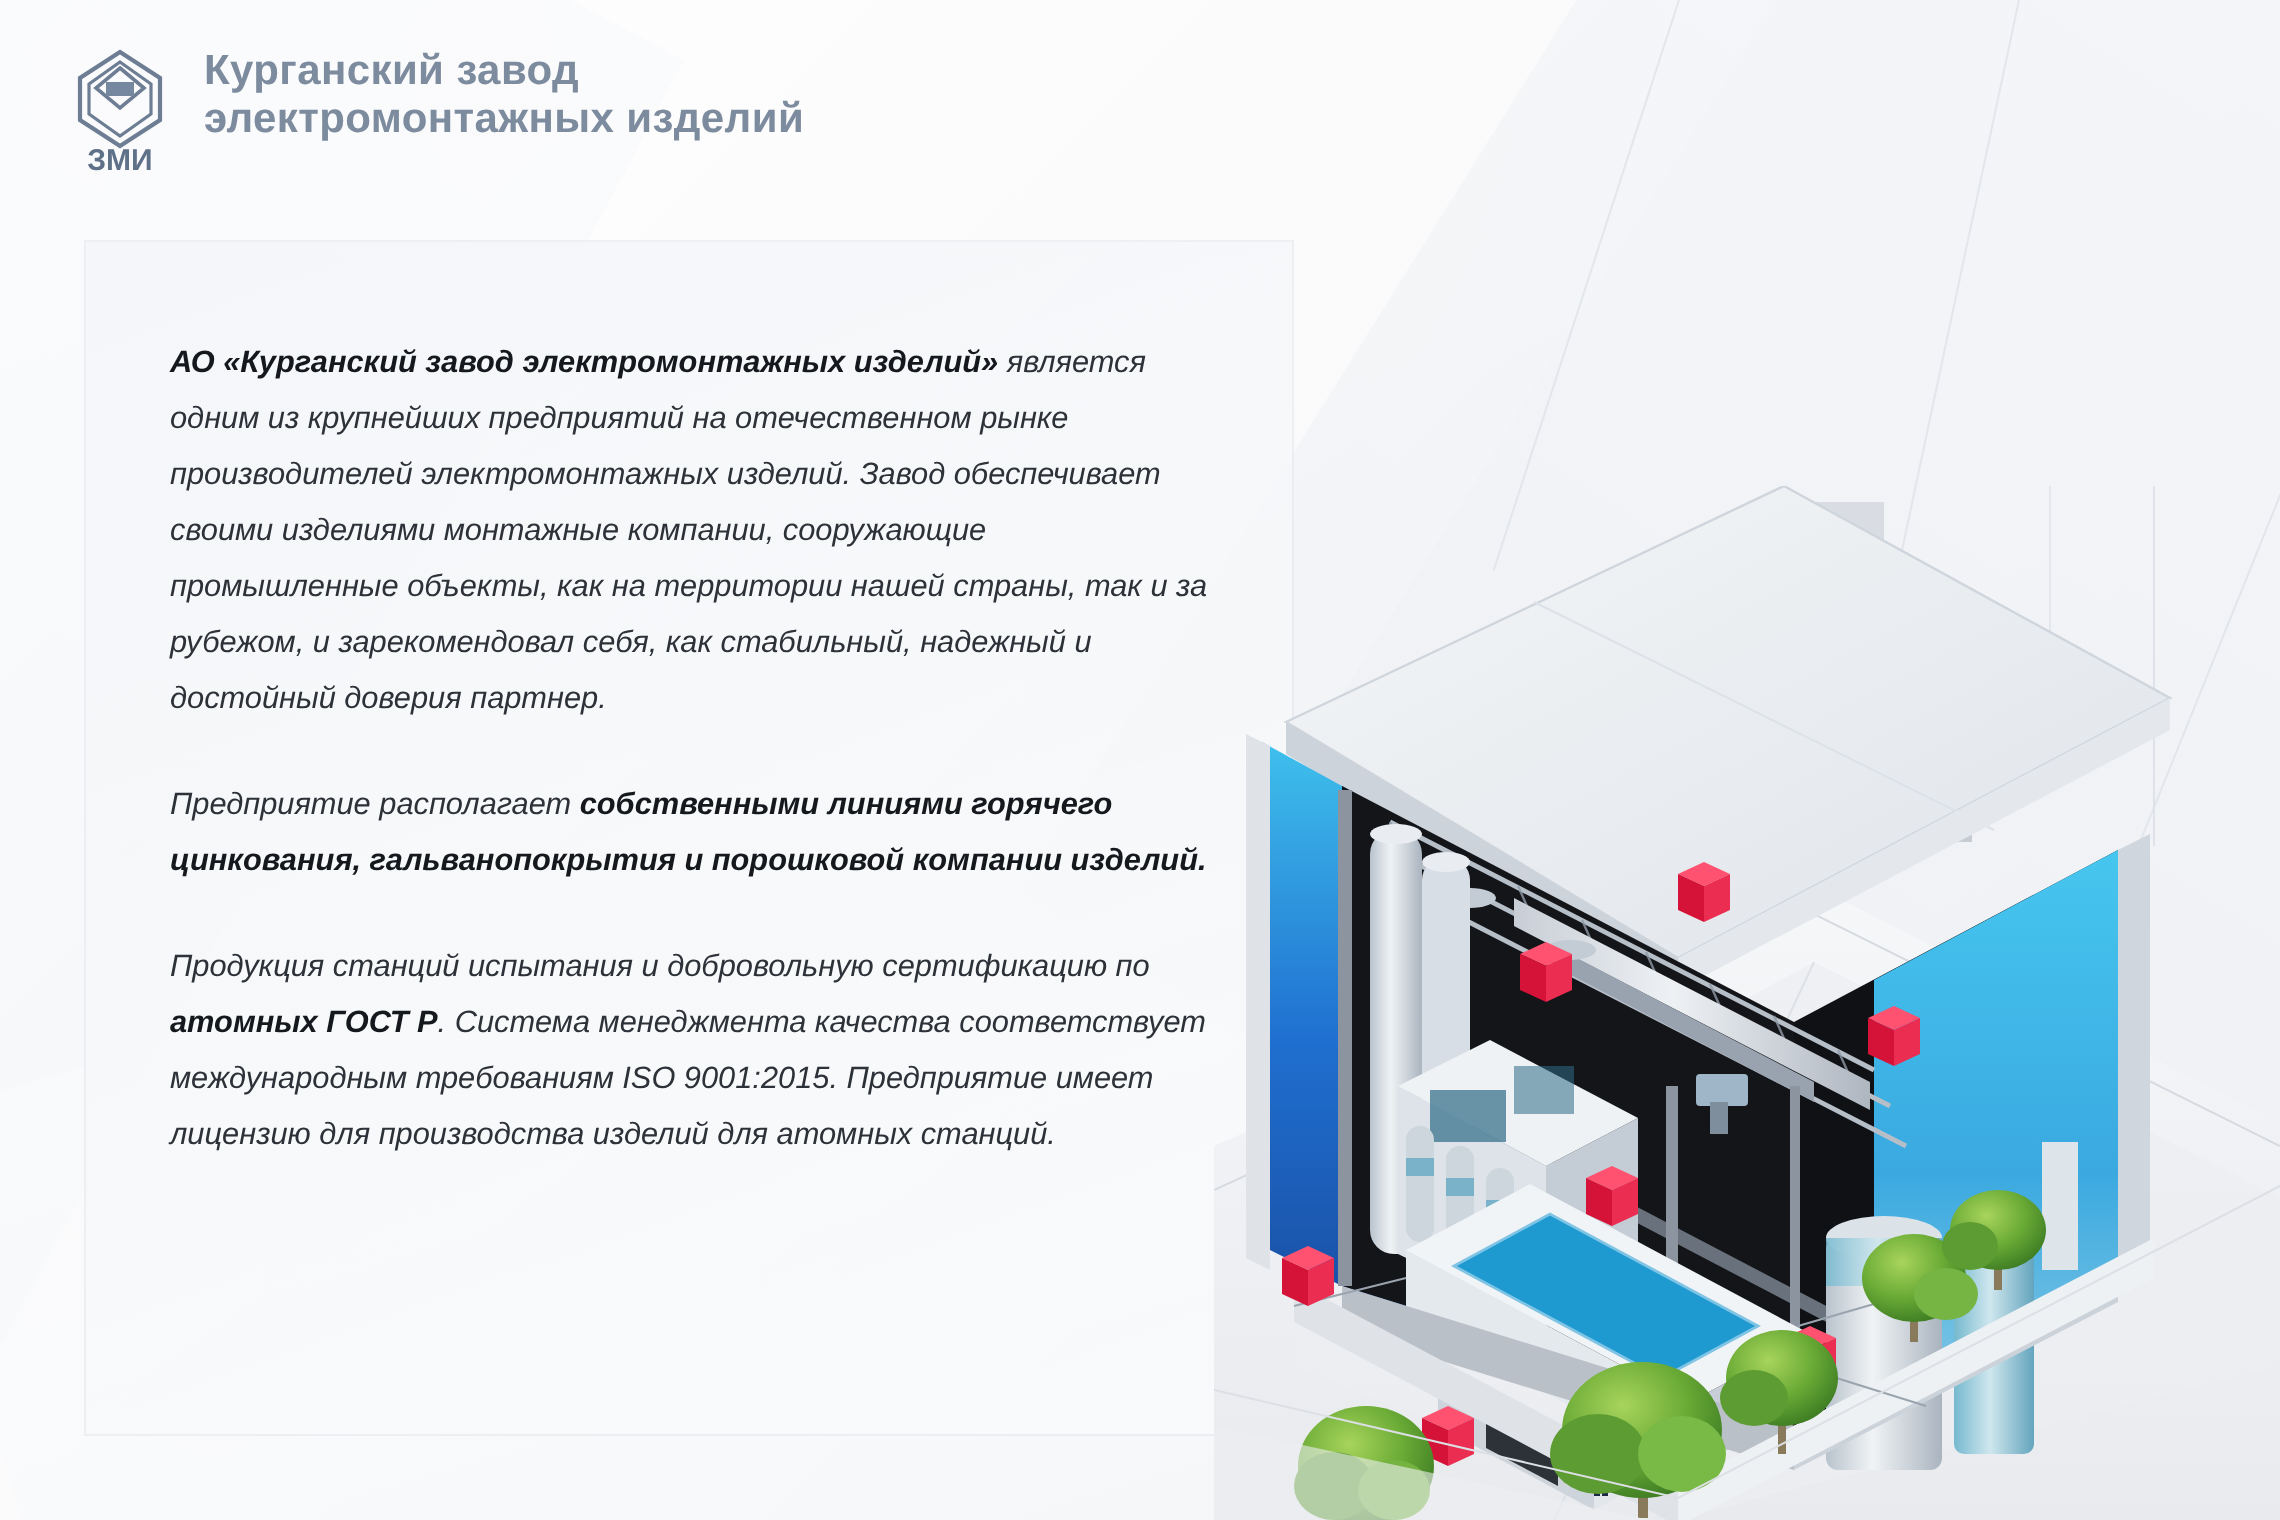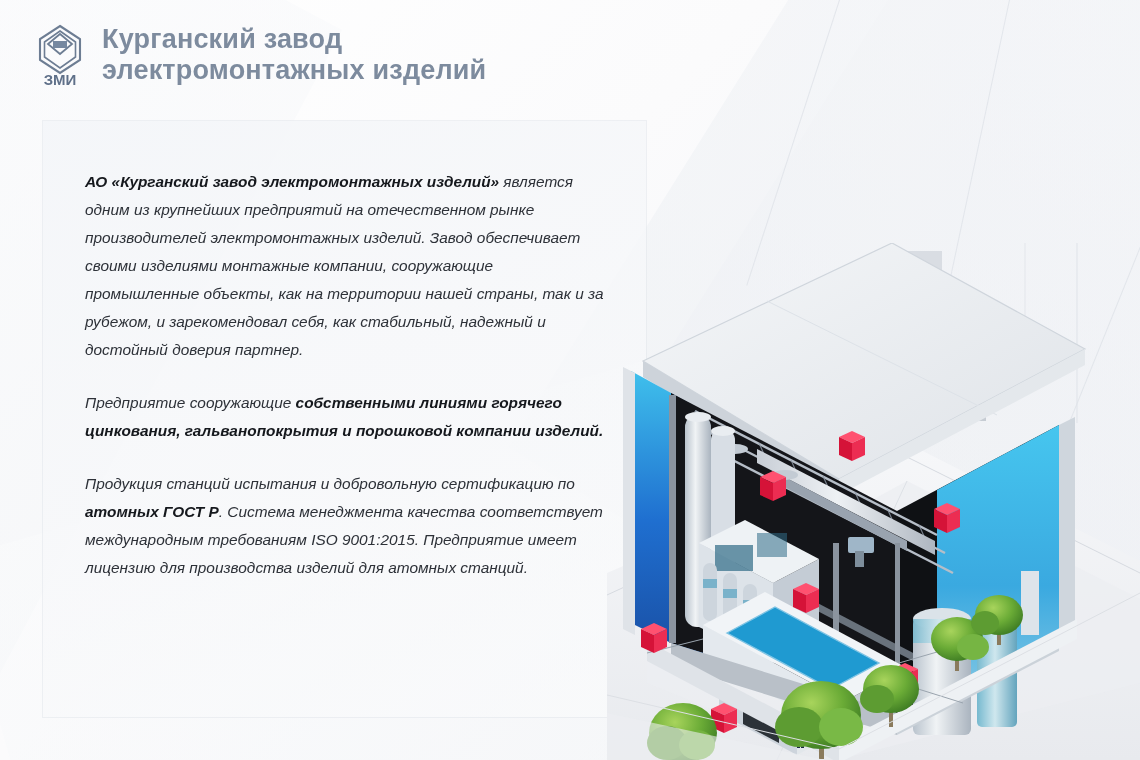--- a/index.html
+++ b/index.html
@@ -34,21 +34,21 @@
   .hairline{position:absolute;background:#dfe3e9;opacity:.85;}
   .hl1{top:0;right:300px;width:1px;height:300px;transform:rotate(18deg);transform-origin:top;}
   .hl2{top:0;right:130px;width:1px;height:360px;transform:rotate(12deg);transform-origin:top;}
   .hl3{top:150px;right:-40px;width:1px;height:420px;transform:rotate(22deg);transform-origin:top;}
 
   
   .header{position:absolute;top:0;left:0;display:flex;align-items:flex-start;
           padding:18px 0 0 36px;}
   .logo-mark{width:48px;height:62px;margin-right:18px;margin-top:6px;flex:0 0 auto;}
   .title-block{
-    font-size:27px;line-height:1.13;font-weight:bold;letter-spacing:.2px;
+    font-size:21px;line-height:1.13;font-weight:bold;letter-spacing:.2px;
     color:#7d8b9e;white-space:pre-line;padding-top:6px;
   }
 
   
   .panel{
     position:absolute;left:43px;top:121px;width:603px;height:596px;
     background:linear-gradient(160deg,rgba(244,246,249,.92) 0%,rgba(247,248,250,.80) 55%,rgba(250,251,252,.55) 100%);
     box-shadow:0 0 0 1px rgba(225,229,235,.55);
   }
   .copy{
@@ -97,21 +97,21 @@
       </svg>
     </div>
     <div class="title-block"><span>Курганский завод</span>
 <span>электромонтажных изделий</span></div>
   </div>
 
   <div class="panel"></div>
 
   <div class="copy">
     <p class="lead"><b>АО «Курганский завод электромонтажных изделий»</b><span> является одним из крупнейших предприятий на отечественном рынке производителей электромонтажных изделий. Завод обеспечивает своими изделиями монтажные компании, сооружающие промышленные объекты, как на территории нашей страны, так и за рубежом, и зарекомендовал себя, как стабильный, надежный и достойный доверия партнер.</span></p>
-    <p><span>Предприятие сооружающие </span><b>собственными линиями горячего цинкования, гальванопокрытия и порошковой компании изделий.</b></p>
+    <p><span>Предприятие располагает </span><b>собственными линиями горячего цинкования, гальванопокрытия и порошковой компании изделий.</b></p>
     <p class="p-gost"><span>Продукция станций испытания и добровольную сертификацию по </span><b>атомных ГОСТ Р</b><span>. Система менеджмента качества соответствует международным требованиям ISO 9001:2015. Предприятие имеет лицензию для производства изделий для атомных станций.</span></p>
   </div>
 
   <div class="illus">
     <svg viewBox="0 0 533 517" width="533" height="517" aria-hidden="true">
       <defs>
         <linearGradient id="wallL" x1="0" y1="0" x2="0" y2="1">
           <stop offset="0%" stop-color="#3fc0ec"></stop>
           <stop offset="55%" stop-color="#1f6fd0"></stop>
           <stop offset="100%" stop-color="#1a52a8"></stop>

